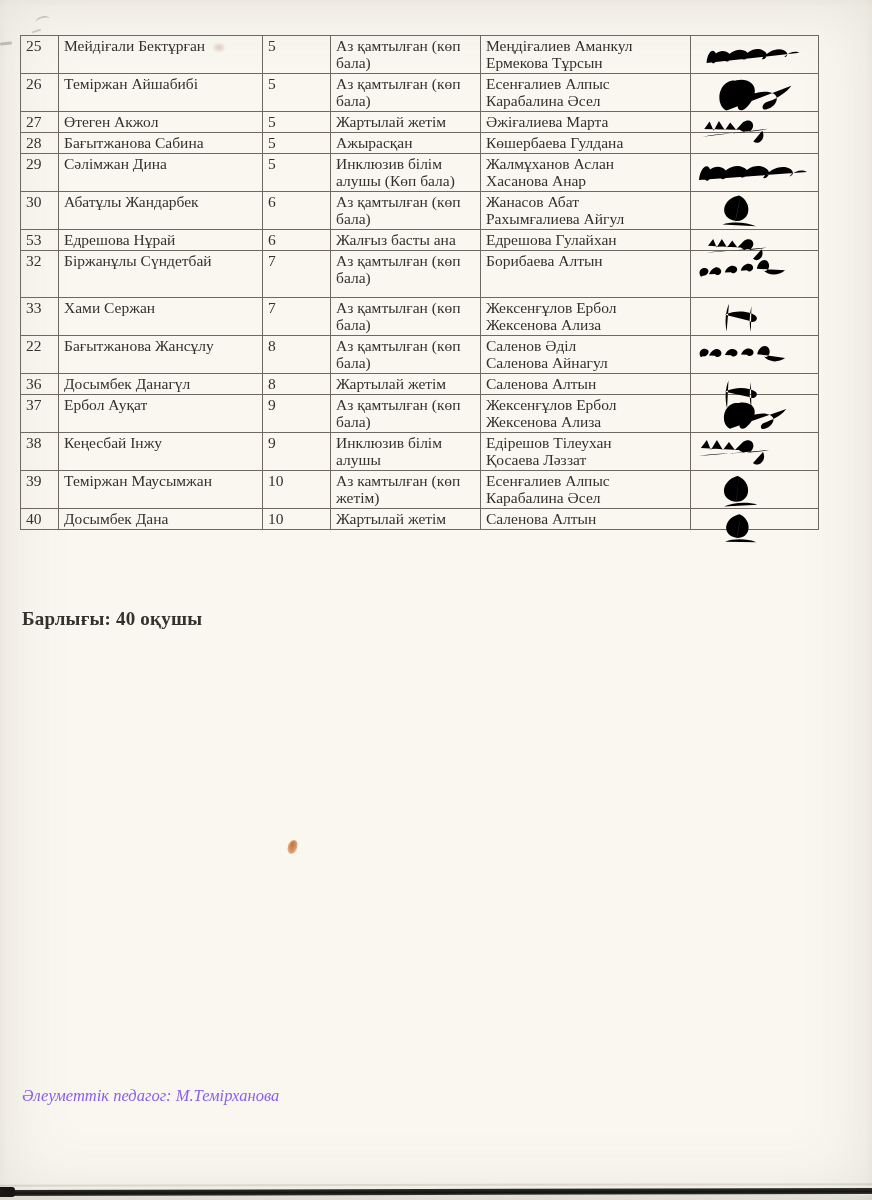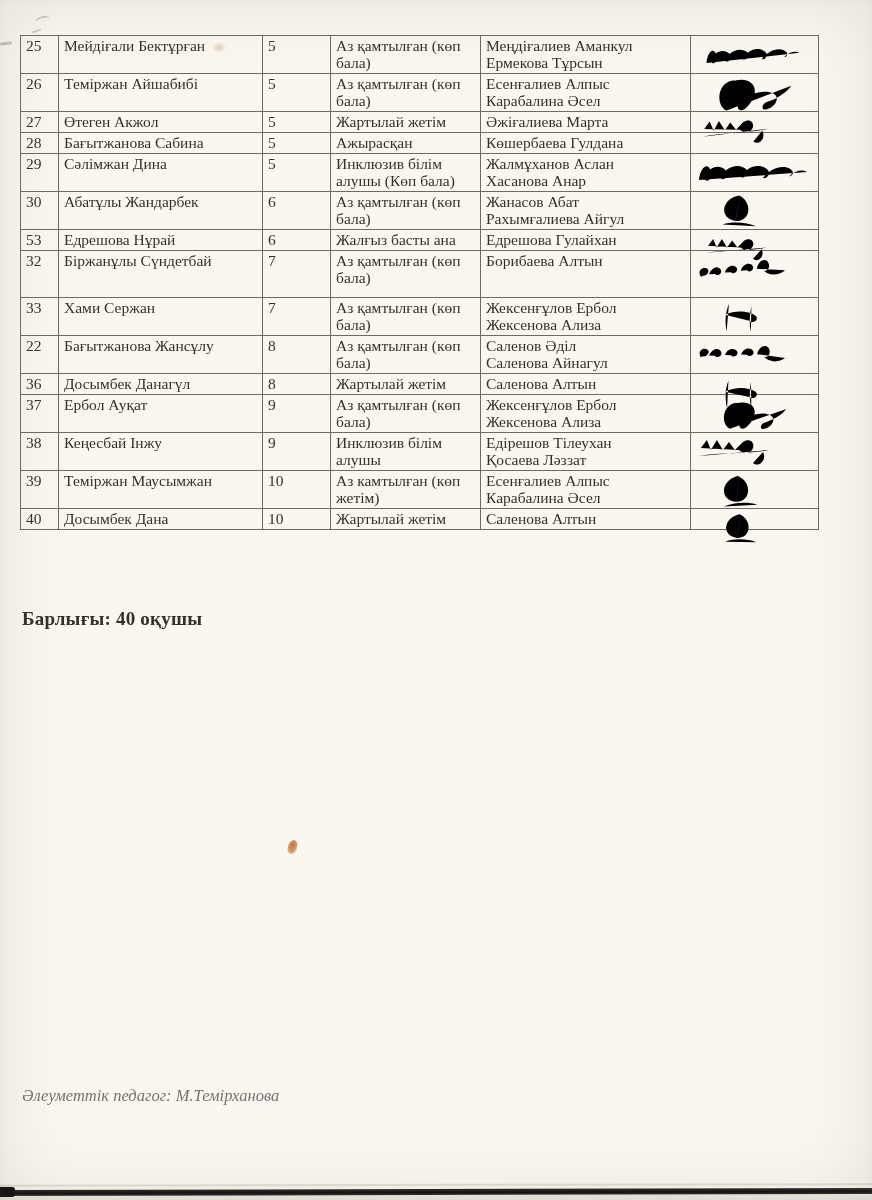--- a/index.html
+++ b/index.html
@@ -37,21 +37,21 @@
     width:118px; height:44px;
     overflow:visible; z-index:3; pointer-events:none;
   }
   
   .summary {
     position:absolute; left:22px; top:608px;
     font-weight:bold; font-size:19px; letter-spacing:.2px;
   }
   .footer-line {
     position:absolute; left:22px; top:1086px;
-    font-style:italic; font-size:16.5px; color:#737373;
+    font-style:italic; font-size:16.5px; color:#8b5cf6;
   }
   
   .smudge-tilde {
     position:absolute; left:36px; top:16px; width:14px; height:7px;
     border-top:2px solid #bdbab2; border-radius:60% 60% 0 0;
     transform:rotate(-14deg); opacity:.75;
   }
   .pencil-dash {
     position:absolute; left:32px; top:30px; width:9px; height:2px;
     background:#c6c3bb; transform:rotate(-18deg); opacity:.8;

